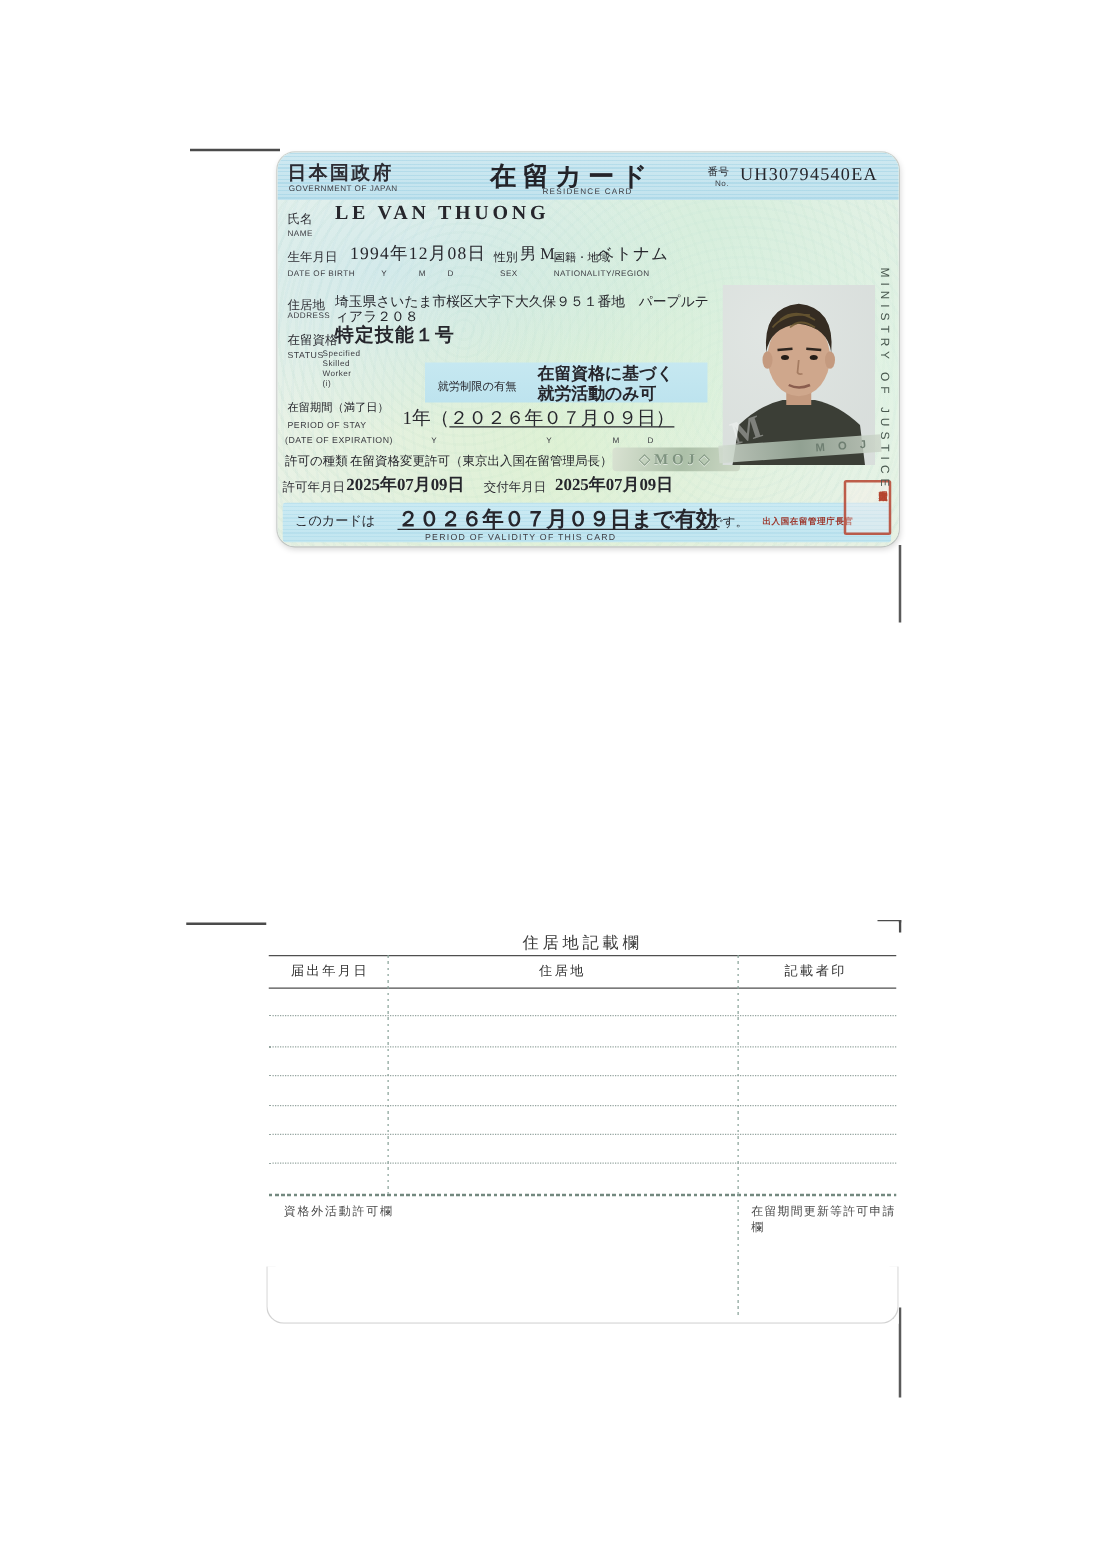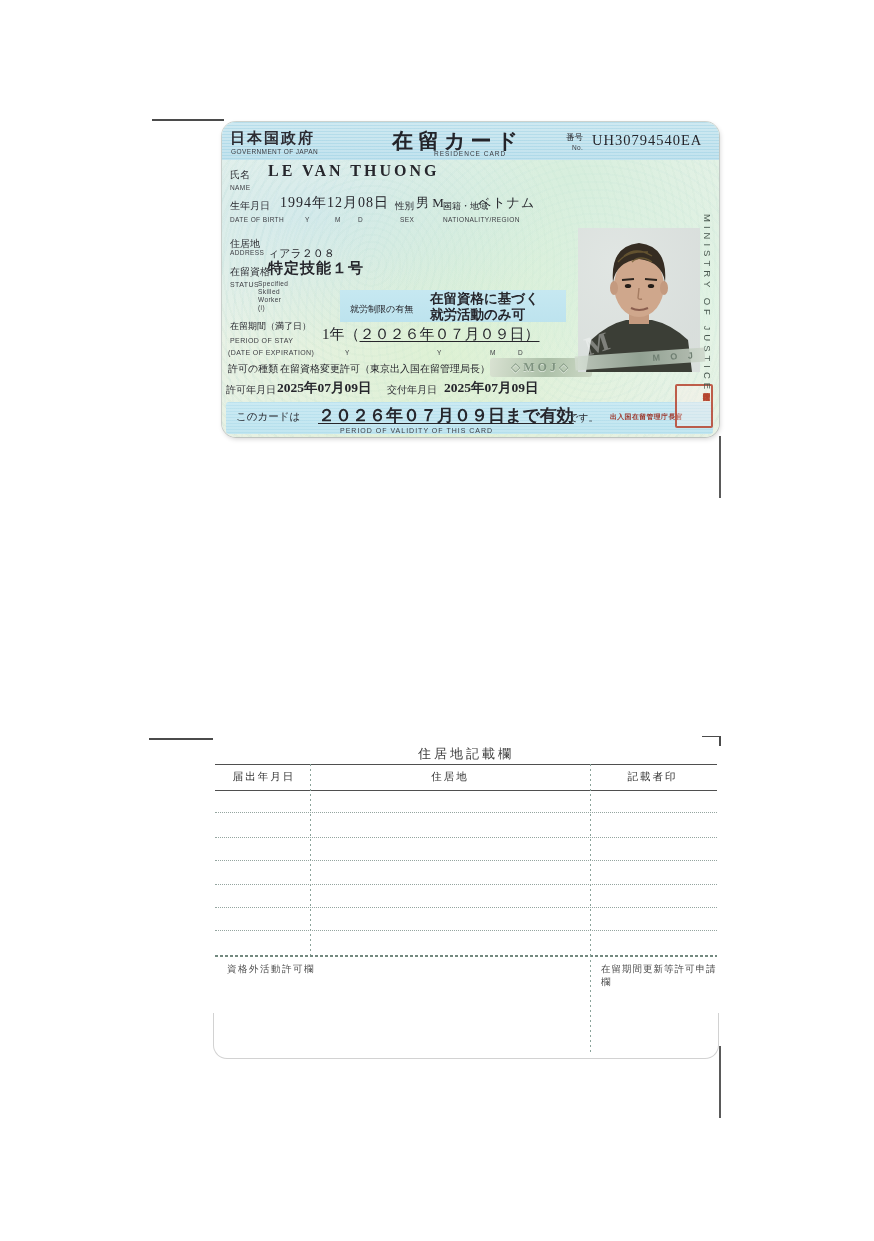--- a/index.html
+++ b/index.html
@@ -105,20 +105,21 @@
   <div class="abs en" style="left:113px; top:94px;">M</div>
   <div class="abs en" style="left:136px; top:94px;">D</div>
   <div class="abs" style="left:173px; top:78px; font-size:9.5px;">性別</div>
   <div class="abs nowrap" style="left:194px; top:72px; font-size:13px;">男 M.</div>
   <div class="abs en" style="left:178px; top:94px;">SEX</div>
   <div class="abs" style="left:221px; top:78px; font-size:9px;">国籍・地域</div>
   <div class="abs nowrap" style="left:256px; top:72px; font-size:13px; letter-spacing:1px;">ベトナム</div>
   <div class="abs en" style="left:221px; top:94px;">NATIONALITY/REGION</div>
 
   <div class="abs lbl" style="left:8px; top:115px;">住居地</div>
+  <div class="abs nowrap" style="left:46px; top:112px; font-size:11px;">埼玉県さいたま市桜区大字下大久保９５１番地　パープルテ</div>
   <div class="abs nowrap" style="left:46px; top:124px; font-size:11px;">ィアラ２０８</div>
   <div class="abs en" style="left:8px; top:127px;">ADDRESS</div>
 
   <div class="abs lbl" style="left:8px; top:143px;">在留資格</div>
   <div class="abs nowrap" style="left:46px; top:137px; font-size:15px; font-weight:bold; letter-spacing:1px;">特定技能１号</div>
   <div class="abs en" style="left:8px; top:159px; font-size:7px;">STATUS</div>
   <div class="abs en" style="left:36px; top:158px;">Specified</div>
   <div class="abs en" style="left:36px; top:166px;">Skilled</div>
   <div class="abs en" style="left:36px; top:174px;">Worker</div>
   <div class="abs en" style="left:36px; top:182px;">(i)</div>

